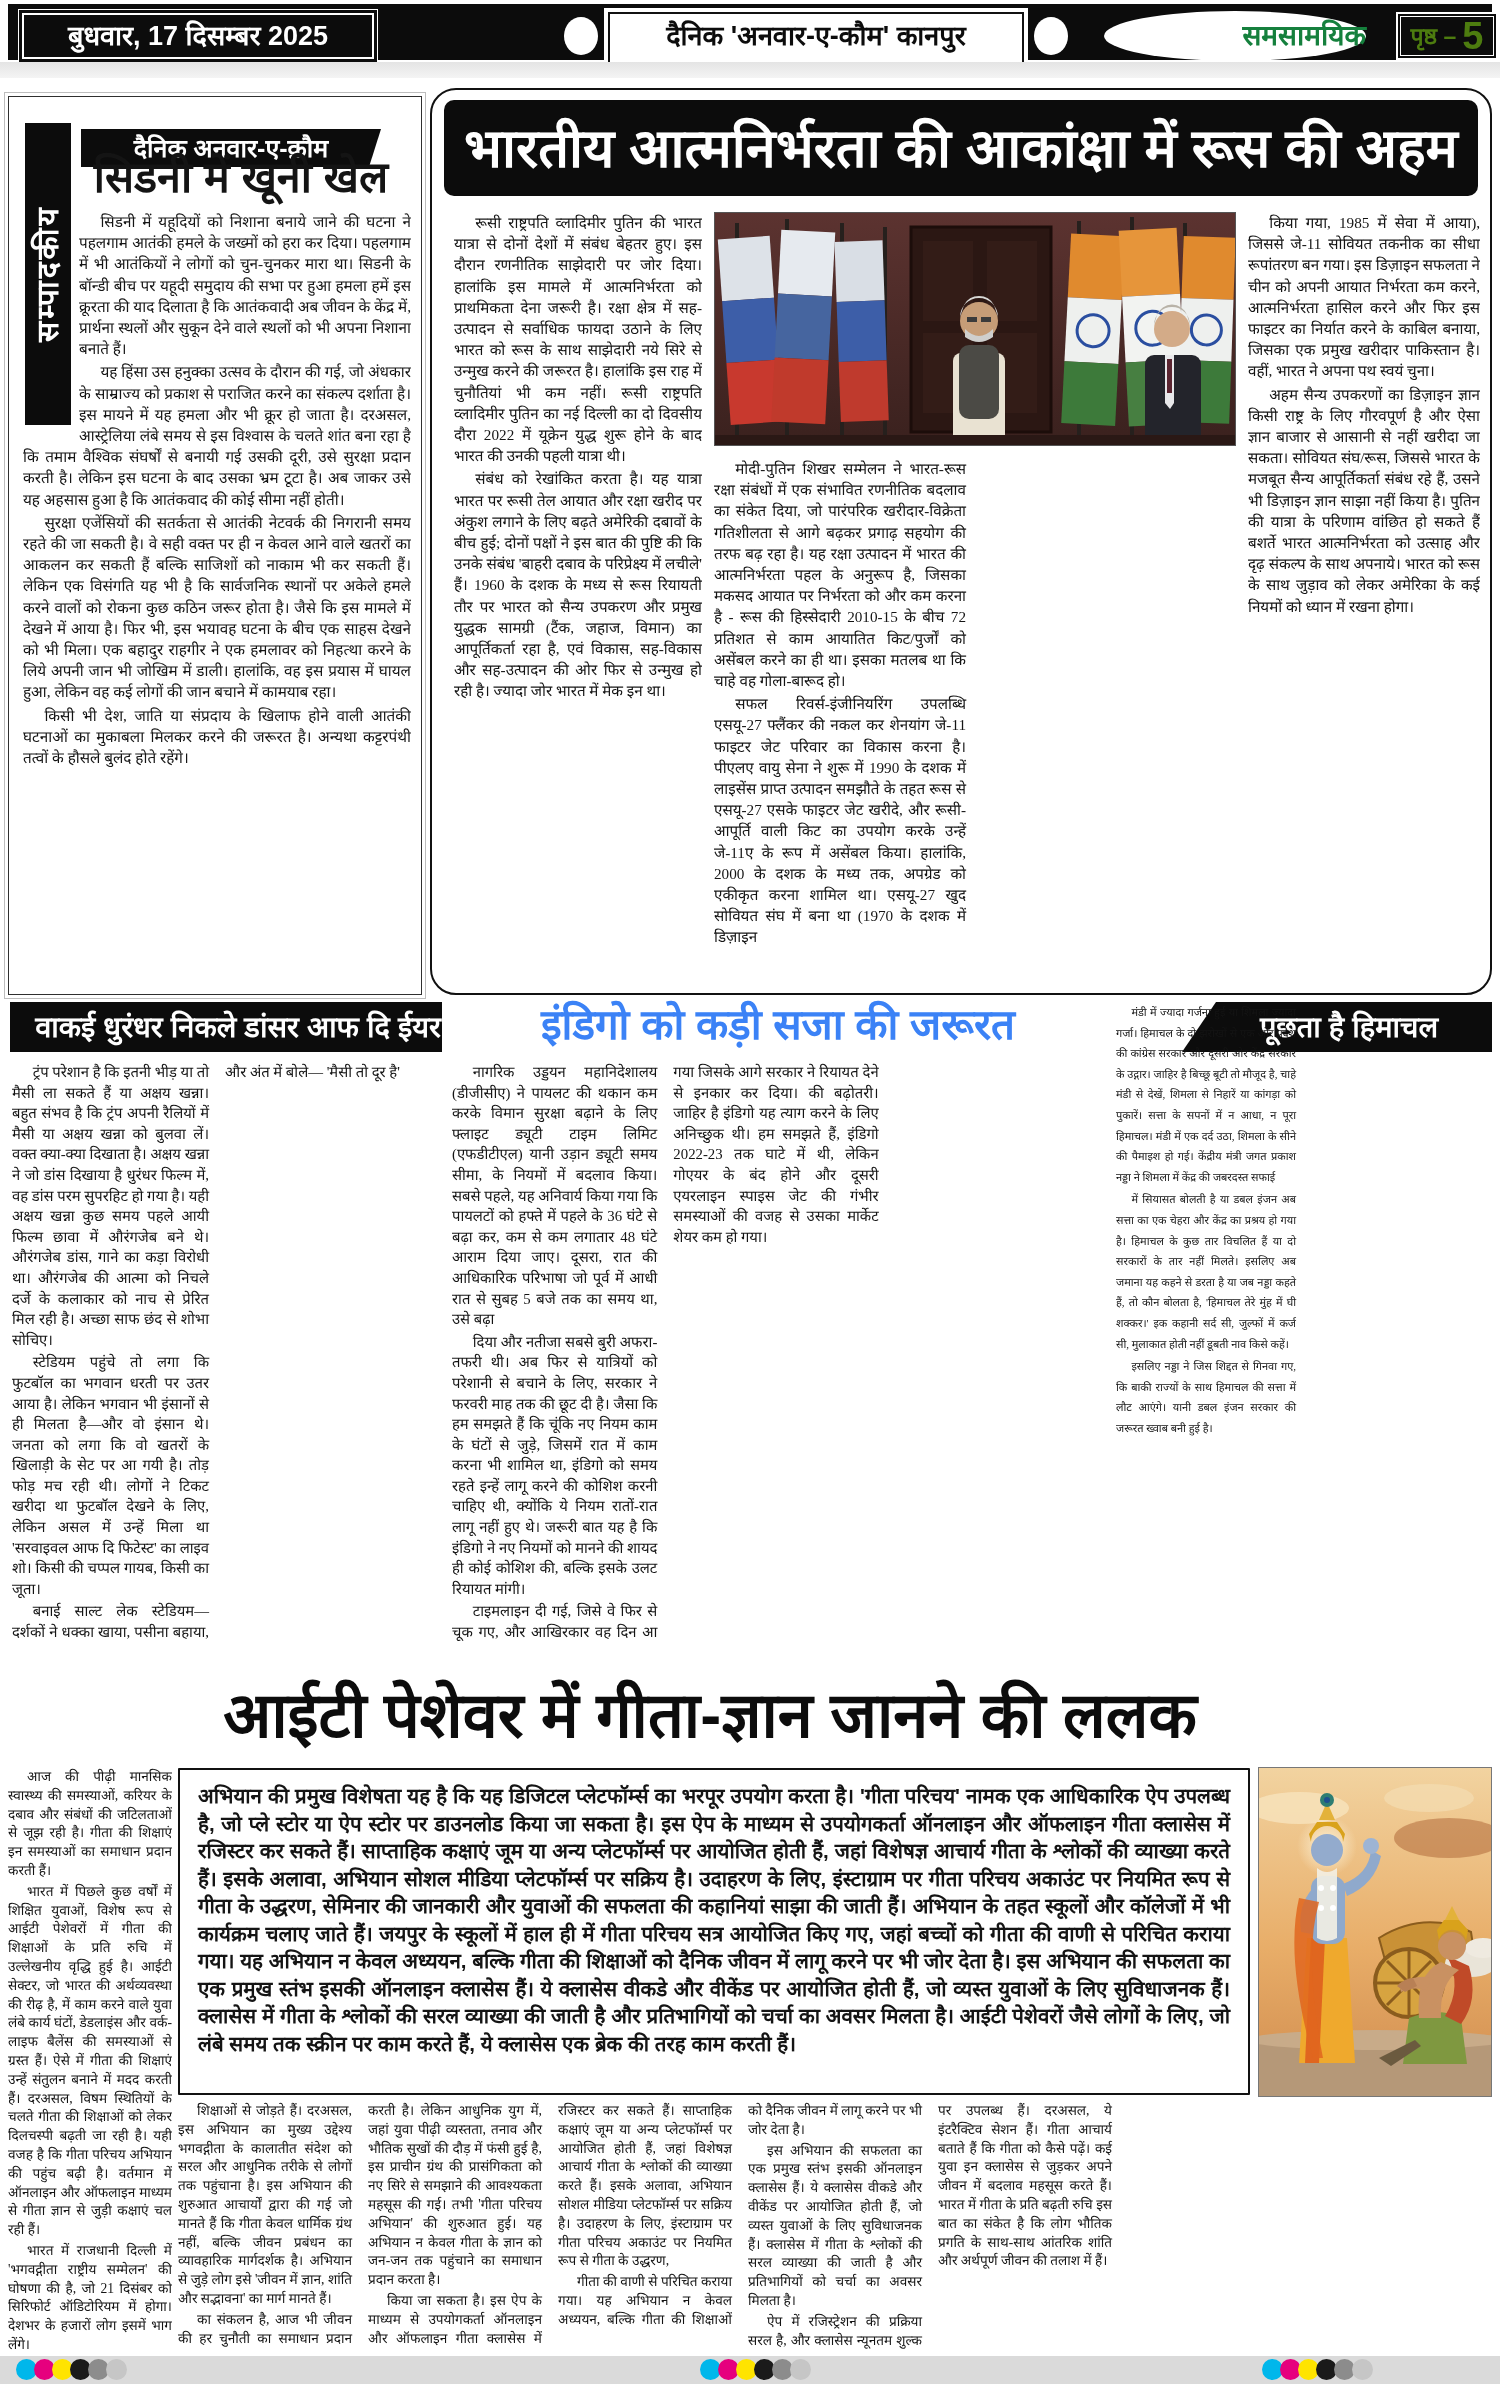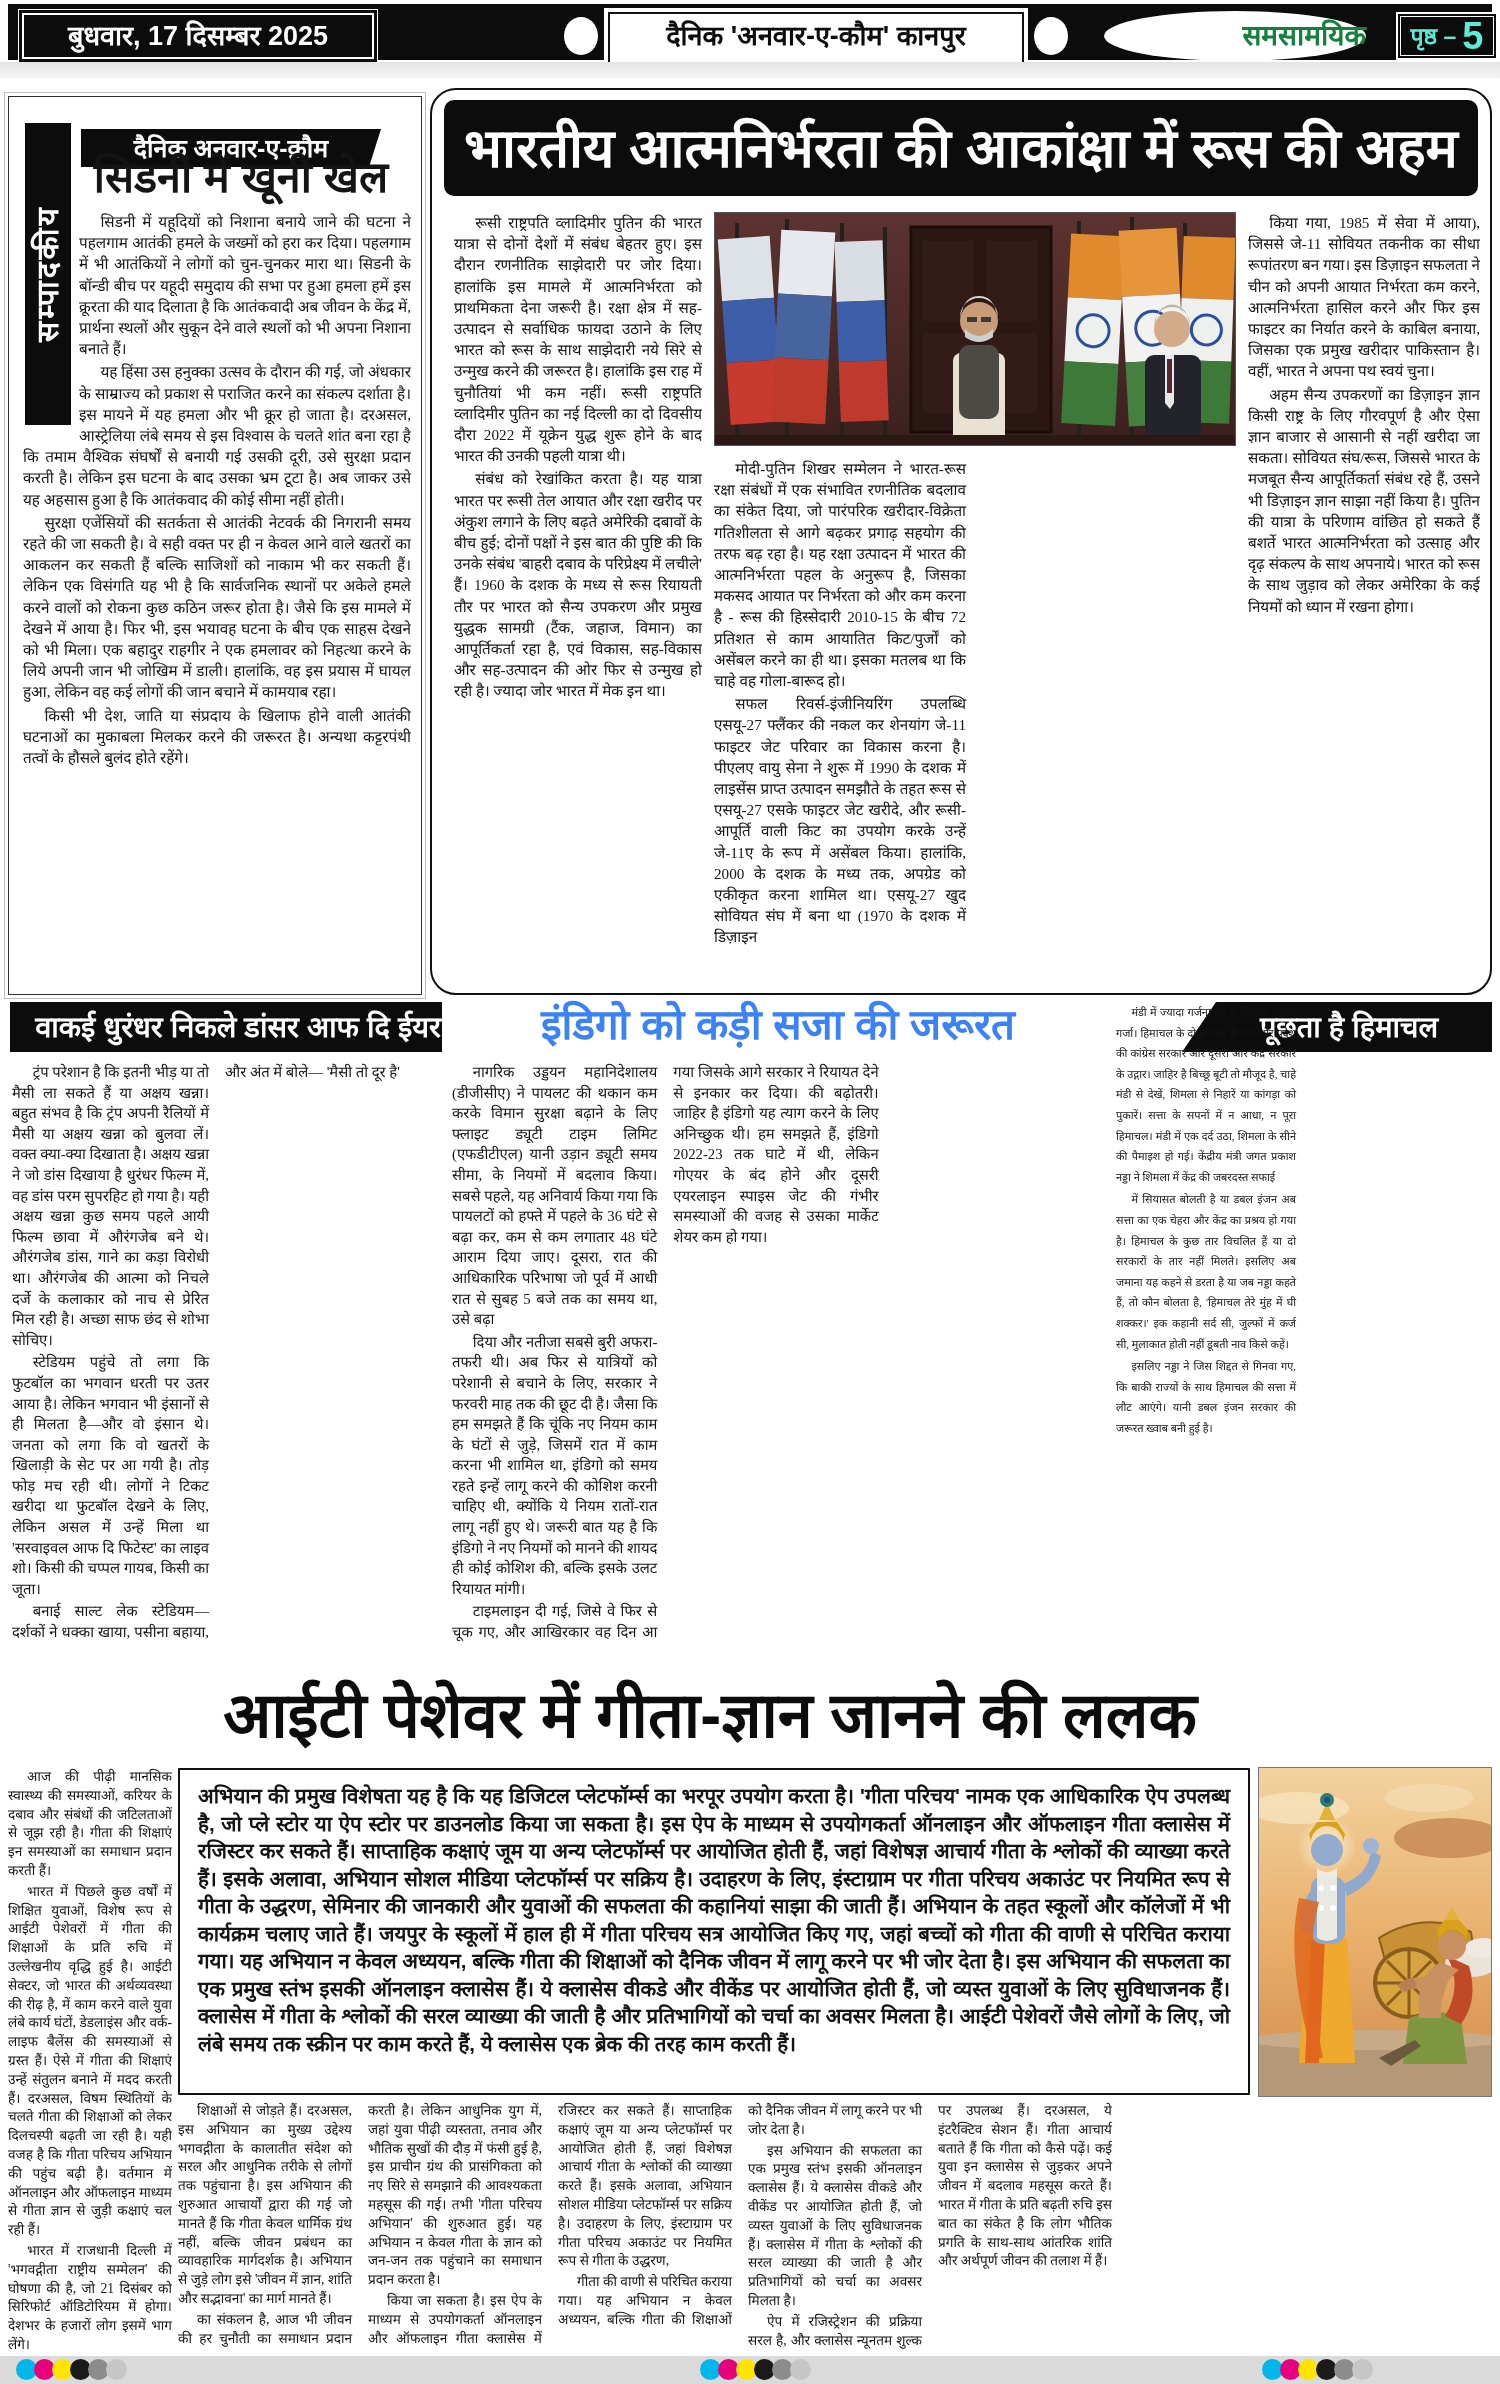--- a/index.html
+++ b/index.html
@@ -14,21 +14,21 @@
   #header-bar{left:8px;top:4px;width:1484px;height:56px;background:#0c0c0c;}
   #date-box{left:14px;top:9px;width:352px;height:46px;background:#0c0c0c;border:2px solid #fff;
             box-shadow:0 0 0 3px #0c0c0c,0 0 0 4px #fff;color:#fff;font:bold 27px/42px "Liberation Sans",sans-serif;
             text-align:center;font-family:"Liberation Sans",sans-serif;}
   .hdr-oval{width:34px;height:38px;background:#fff;border-radius:50%;top:13px;}
   #masthead-box{left:600px;top:8px;width:416px;height:64px;background:#fff;border:2px solid #111;
                 box-shadow:0 0 0 4px #fff;color:#0c0c0c;font:bold 27px/44px "Liberation Sans",sans-serif;text-align:center;}
   #section-ellipse{left:1096px;top:7px;width:262px;height:50px;background:#fff;border-radius:50%;
                    color:#15803d;font:bold 28px/50px "Liberation Sans",sans-serif;text-align:right;}
   #page-box{left:1388px;top:8px;width:102px;height:48px;background:#0c0c0c;border:2px solid #fff;
-            box-shadow:inset 0 0 0 2px #0c0c0c,inset 0 0 0 3px #fff;color:#5eead4;text-align:center;}
+            box-shadow:inset 0 0 0 2px #0c0c0c,inset 0 0 0 3px #fff;color:#4d7c0f;text-align:center;}
   #page-box .lbl{font:bold 23px/44px "Liberation Sans",sans-serif;vertical-align:middle;}
   #page-box .num{font:bold 38px/44px "Liberation Sans",sans-serif;vertical-align:middle;padding-left:6px;}
   #under-strip{left:0;top:62px;width:1500px;height:16px;background:linear-gradient(#e4e4e4,#f4f4f4);}
 
   
   #editorial-box{left:8px;top:96px;width:414px;height:899px;border:1px solid #2f2f2f;box-shadow:0 0 0 3px #fff,0 0 0 4px #bdbdbd;background:#fff;}
   #edit-kicker{left:72px;top:12px;width:300px;height:38px;background:#0c0c0c;color:#fff;
                font:bold 25px/38px "Liberation Sans",sans-serif;text-align:center;
                clip-path:polygon(0 0,100% 0,96% 100%,0 100%);margin-top:20px;}
   #edit-headline{left:64px;top:54px;width:336px;height:52px;font:bold 43px/52px "Liberation Sans",sans-serif;text-align:center;}

